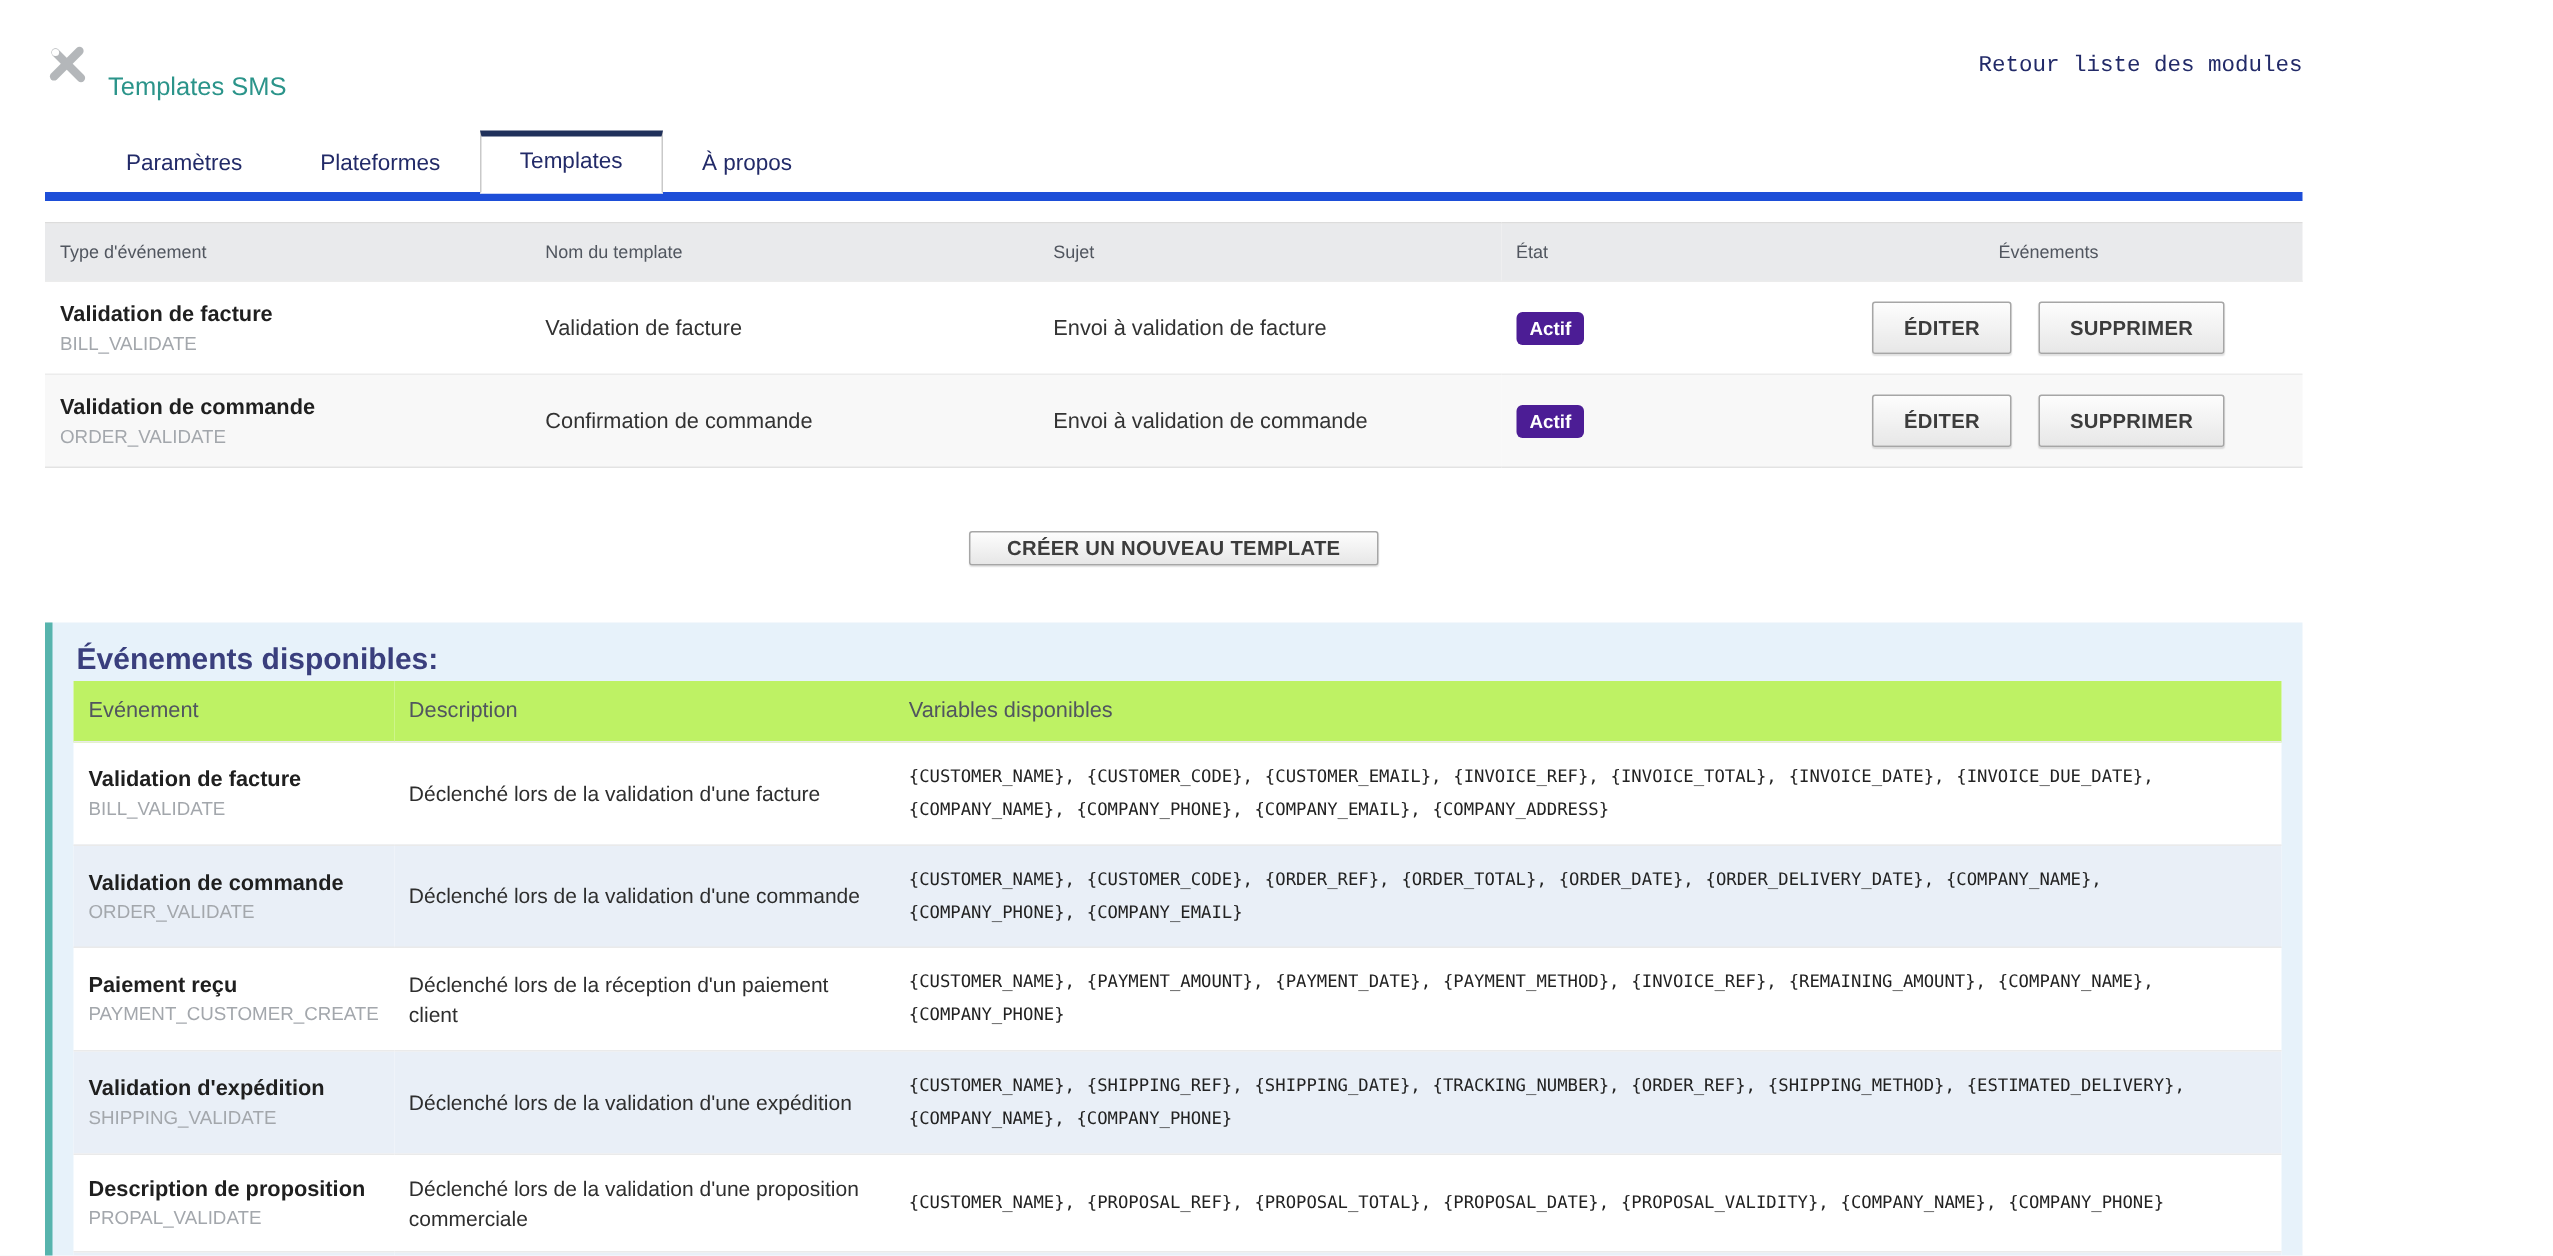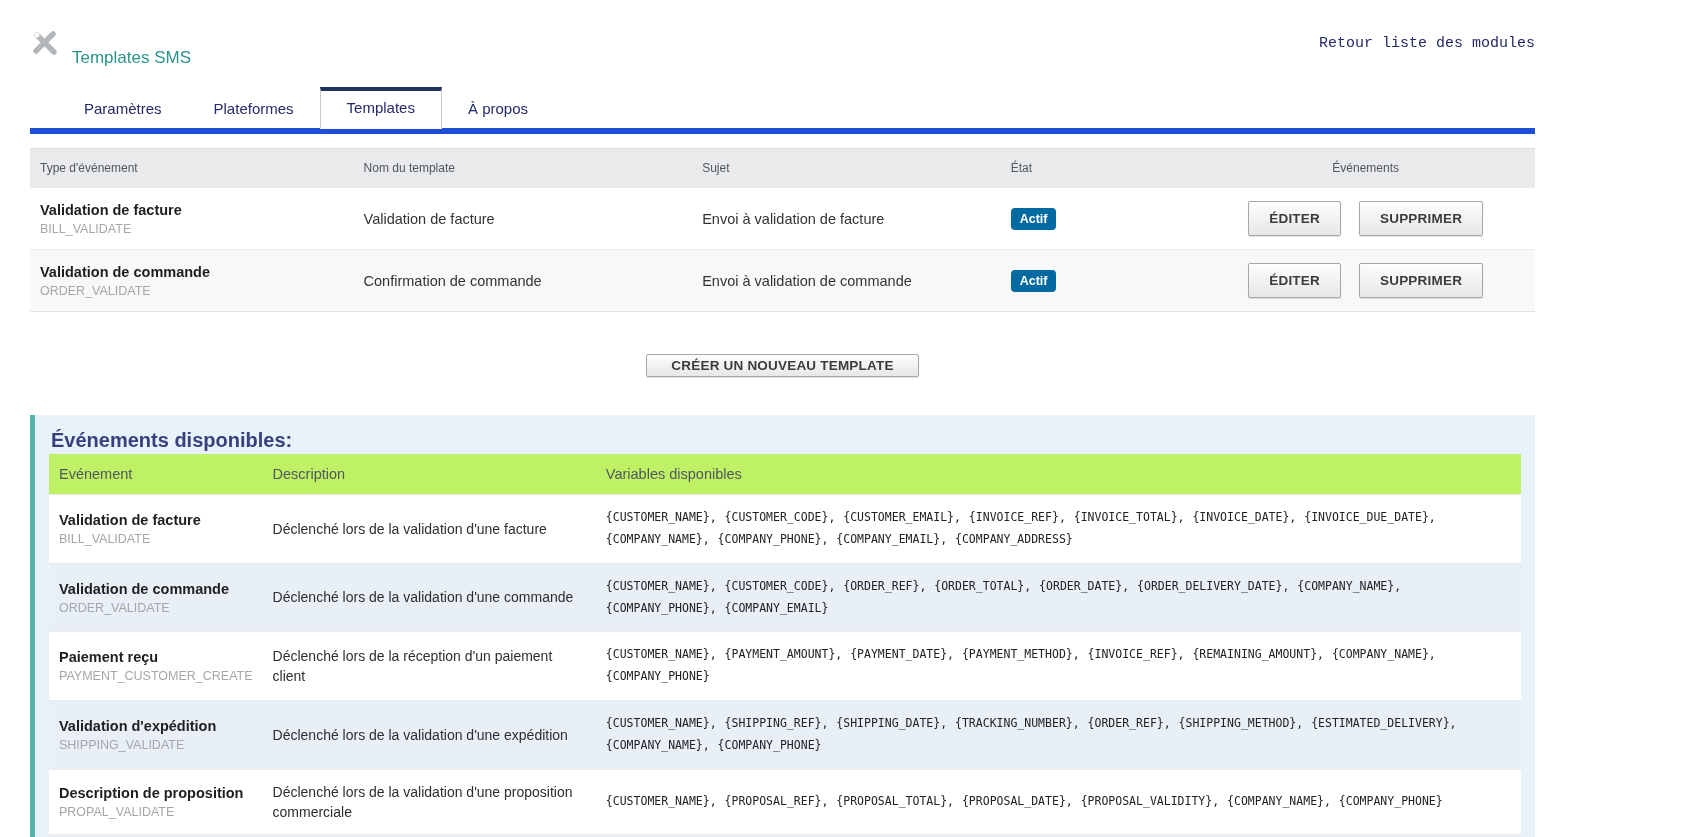--- a/index.html
+++ b/index.html
@@ -48,21 +48,21 @@
   .col-type  { width: 21.5%; }
   .col-name  { width: 22.5%; }
   .col-subject { width: 20.5%; }
   .col-state { width: 13%; }
   .col-actions { width: 22.5%; }
 
   .ev-label { font-weight: bold; color: #1f1f1f; font-size: 14.5px; }
   .ev-code  { color: #a3a7ac; font-size: 12.5px; margin-top: 4px; }
 
   .badge-active {
-    display: inline-block; background: #0369a1; color: #ffffff;
+    display: inline-block; background: #4c1d95; color: #ffffff;
     font-weight: bold; font-size: 12.5px; padding: 4px 9px; border-radius: 4px;
   }
 
   .btn {
     display: inline-block;
     background: linear-gradient(#fdfdfd, #e7e7e7);
     border: 1px solid #a6a6a6; border-radius: 2px;
     padding: 9px 20px;
     font-family: "Liberation Sans", sans-serif;
     font-weight: bold; font-size: 13.5px; color: #3c3c3c;

